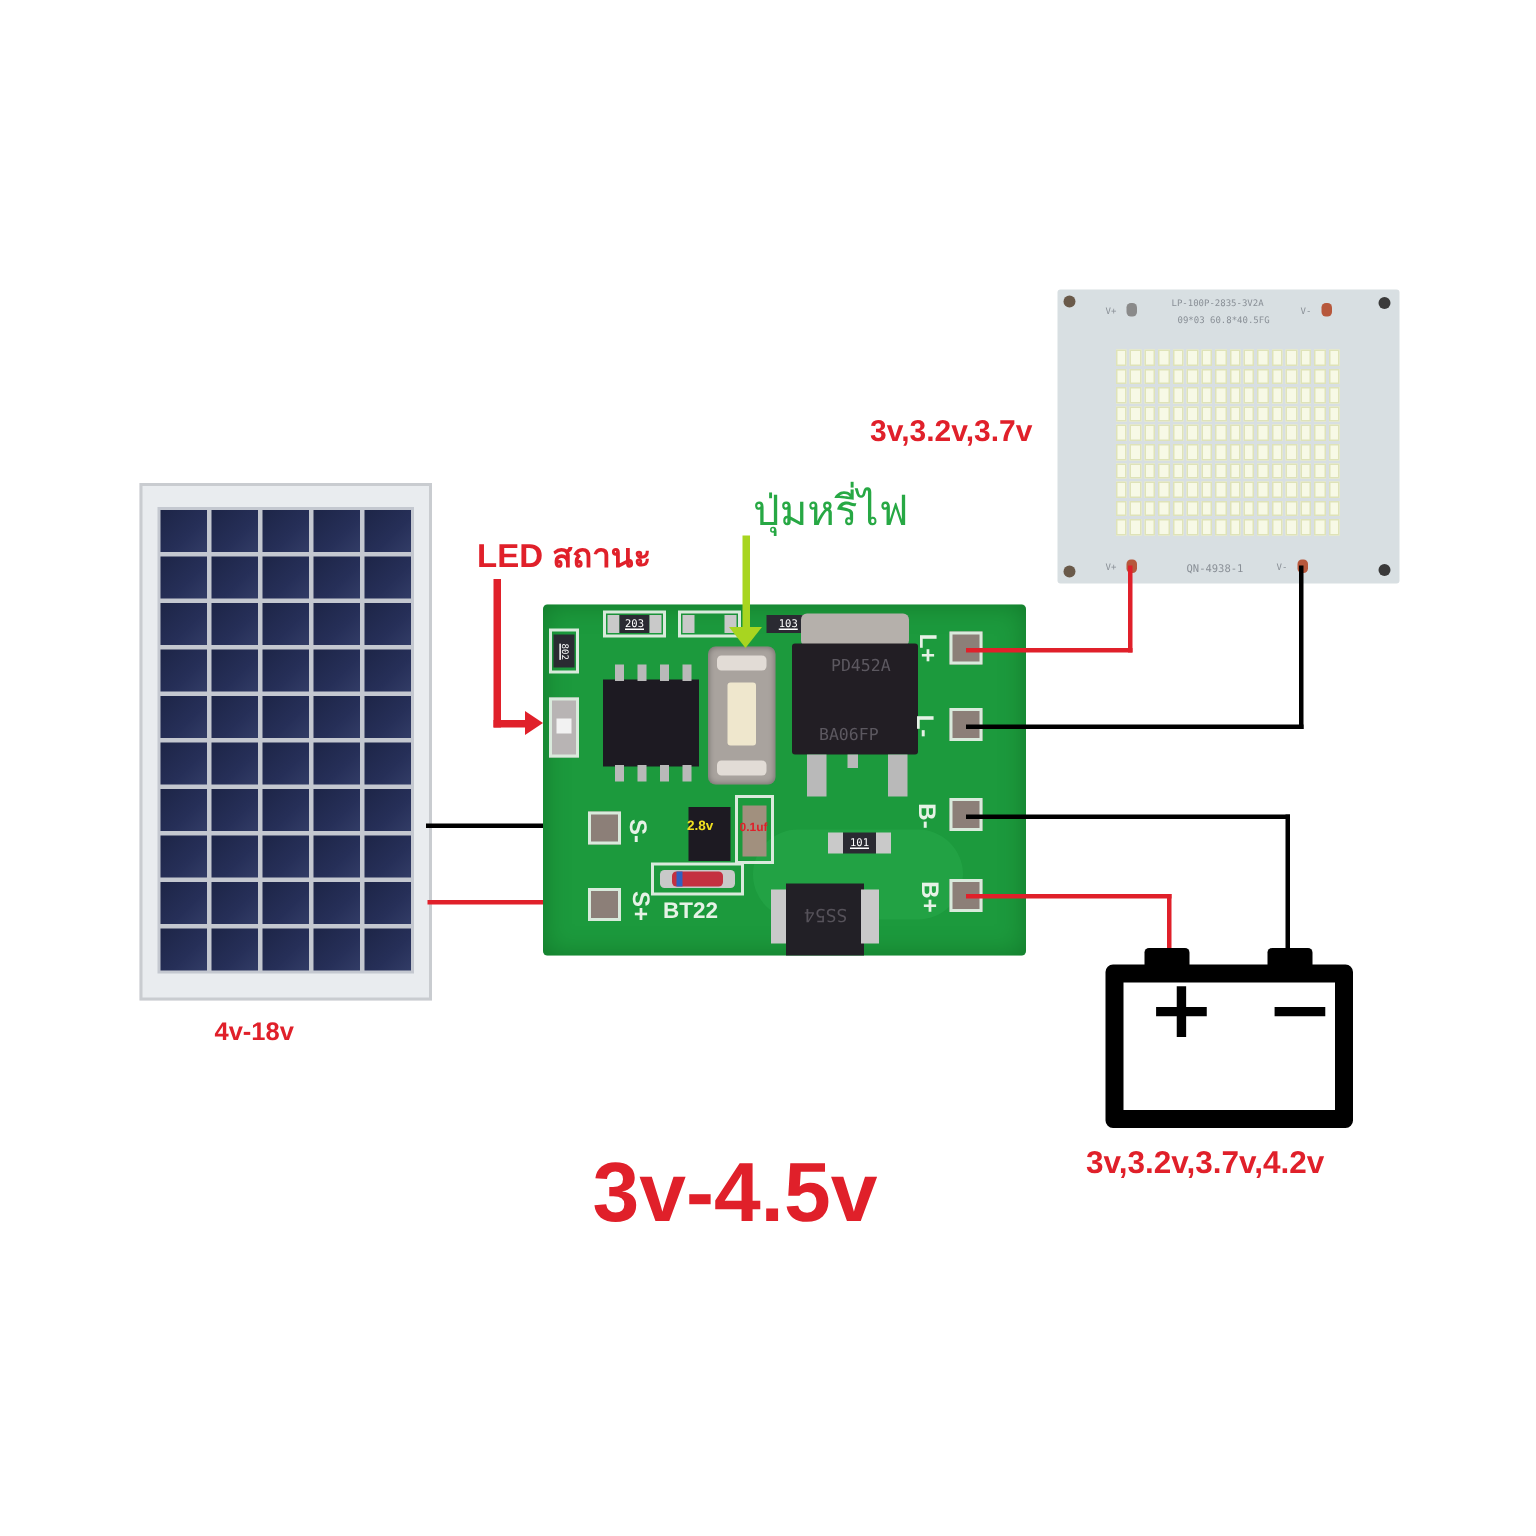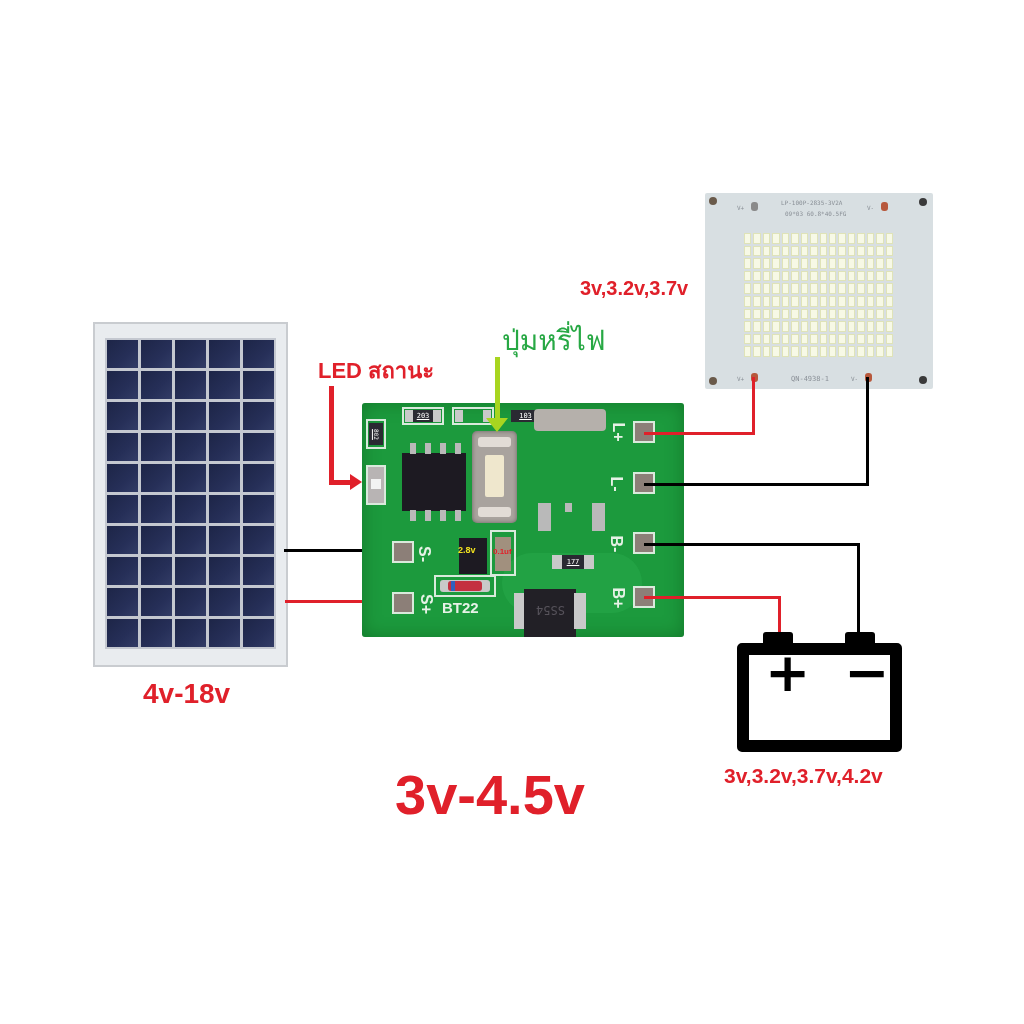--- a/index.html
+++ b/index.html
@@ -80,21 +80,21 @@
       <div class="cell"></div>
       <div class="cell"></div>
       <div class="cell"></div>
       <div class="cell"></div>
       <div class="cell"></div>
       <div class="cell"></div>
       <div class="cell"></div>
       <div class="cell"></div>
     </div>
 </div>
-<div class="abs red-label" style="left:143px; top:678px; font-size:28px;">4v-18v</div>
+<div class="abs red-label" style="left:143px; top:678px; font-size:17px;">4v-18v</div>
 
 <div class="wire" style="left:284px; top:549px; width:110px; height:3px; background:#000;"></div>
 <div class="wire" style="left:285px; top:600px; width:110px; height:3px; background:#e0202a;"></div>
 
 <div class="abs pcb" style="left:362px; top:403px; width:322px; height:234px;">
 
   <div class="abs" style="left:140px; top:150px; width:140px; height:60px; background:#27a84a; border-radius:40px; opacity:0.6;"></div>
 
   <div class="smd" style="left:7px; top:20px; width:14px; height:22px;">
       <span style="transform:rotate(90deg); font-size:6px;">802</span>
@@ -124,33 +124,37 @@
   <div class="pin" style="left:78px; top:107px; width:6px; height:11px;"></div>
   <div class="pin" style="left:93px; top:107px; width:6px; height:11px;"></div>
 
   <div class="abs" style="left:110px; top:28px; width:45px; height:92px; background:#a9a39e; border-radius:5px; box-shadow: inset 0 0 4px rgba(0,0,0,0.4);">
     <div class="abs" style="left:13px; top:24px; width:19px; height:42px; background:#efe7cd; border-radius:2px;"></div>
     <div class="abs" style="left:6px; top:6px; width:33px; height:10px; background:#e2dcd6; border-radius:3px;"></div>
     <div class="abs" style="left:6px; top:76px; width:33px; height:10px; background:#e2dcd6; border-radius:3px;"></div>
   </div>
 
   <div class="abs" style="left:172px; top:6px; width:72px; height:22px; background:#b5b0ab; border-radius:4px;"></div>
+  <div class="chip" style="left:166px; top:26px; width:84px; height:74px; background:#221e24; border-radius:2px;">
+    <div class="abs" style="left:26px; top:8px; color:#5c5860; font-size:11px; font-family:'DejaVu Sans Mono', monospace;">PD452A</div>
+    <div class="abs" style="left:18px; top:54px; color:#5c5860; font-size:11px; font-family:'DejaVu Sans Mono', monospace;">BA06FP</div>
+  </div>
   <div class="pin" style="left:176px; top:100px; width:13px; height:28px;"></div>
   <div class="pin" style="left:203px; top:100px; width:7px; height:9px;"></div>
   <div class="pin" style="left:230px; top:100px; width:13px; height:28px;"></div>
 
   <div class="chip" style="left:97px; top:135px; width:28px; height:36px;"></div>
   <div class="abs" style="left:96px; top:142px; color:#f0e020; font-size:9px; font-weight:bold;">2.8v</div>
 
   <div class="abs" style="left:128px; top:127px; width:26px; height:46px; border:2px solid #d9eadc; box-sizing:border-box;"></div>
   <div class="abs" style="left:133px; top:134px; width:16px; height:34px; background:#a1907e;"></div>
   <div class="abs" style="left:131px; top:144px; color:#e0202a; font-size:8px; font-weight:bold;">0.1uf</div>
 
   <div class="smd-end" style="left:190px; top:152px; width:10px; height:14px;"></div>
-  <div class="smd" style="left:200px; top:152px; width:22px; height:14px;">177</div>
+  <div class="smd" style="left:200px; top:152px; width:22px; height:14px;">101</div>
   <div class="smd-end" style="left:222px; top:152px; width:10px; height:14px;"></div>
 
   <div class="abs" style="left:72px; top:172px; width:62px; height:22px; border:2px solid #d9eadc; box-sizing:border-box;"></div>
   <div class="abs" style="left:78px; top:177px; width:50px; height:12px; background:#c9c9c9; border-radius:3px;">
     <div class="abs" style="left:8px; top:1px; width:34px; height:10px; background:#c43040; border-radius:3px;"></div>
     <div class="abs" style="left:11px; top:1px; width:4px; height:10px; background:#3060c0;"></div>
   </div>
   <div class="silk" style="left:80px; top:196px; font-size:15px;">BT22</div>
 
   <div class="smd-end" style="left:152px; top:190px; width:12px; height:36px;"></div>

